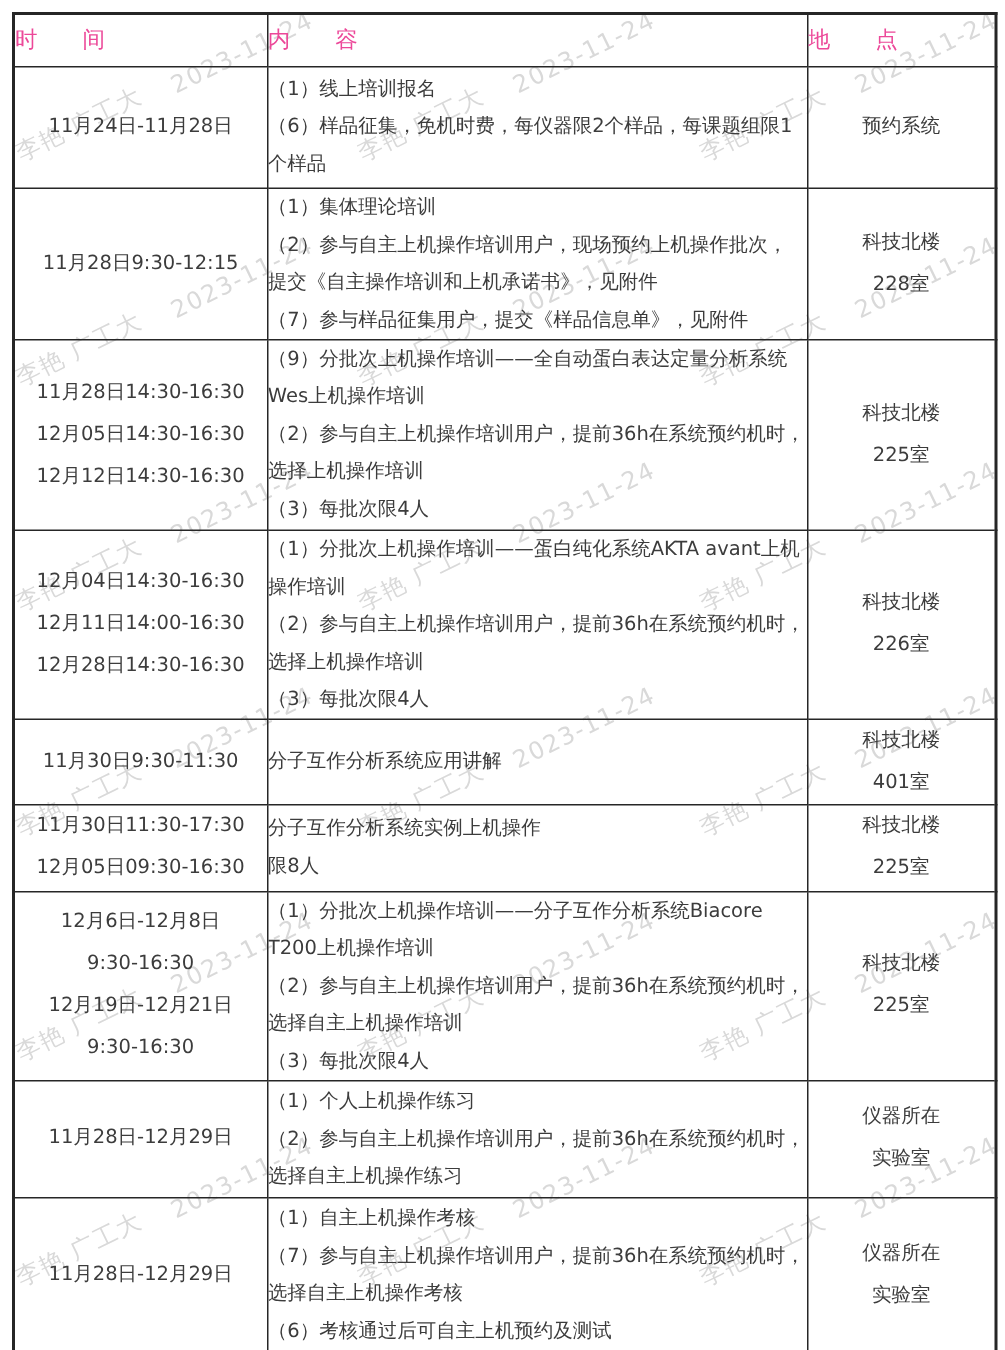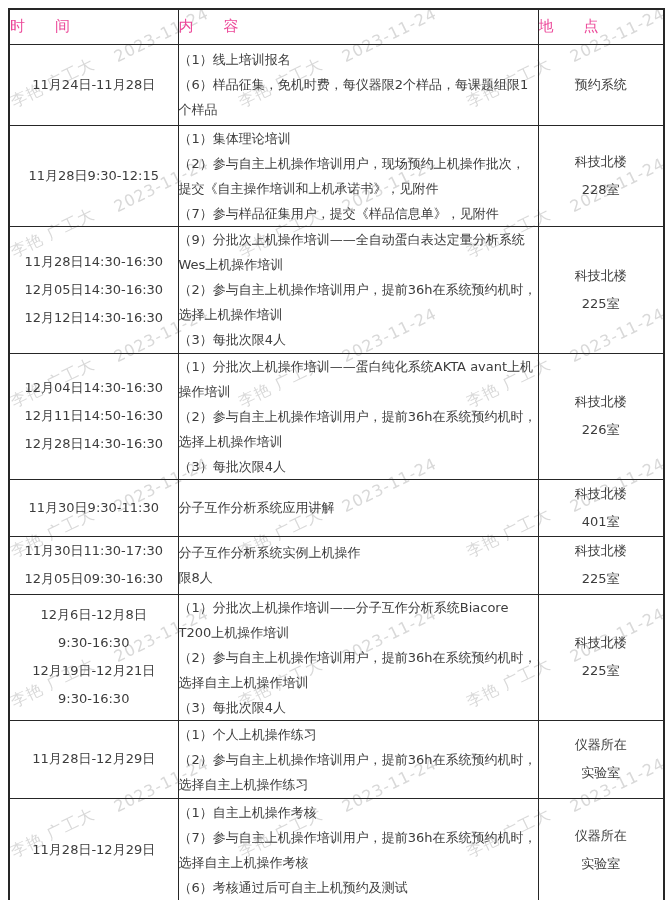--- a/index.html
+++ b/index.html
@@ -179,21 +179,21 @@
             <div class="citem">（3）每批次限4人</div>
           </td>
           <td class="loc-cell">
             <div class="lline">科技北楼</div>
             <div class="lline">225室</div>
           </td>
         </tr>
         <tr class="r4">
           <td class="time-cell">
             <div class="tline">12月04日14:30-16:30</div>
-            <div class="tline">12月11日14:50-16:30</div>
+            <div class="tline">12月11日14:00-16:30</div>
             <div class="tline">12月28日14:30-16:30</div>
           </td>
           <td class="content-cell">
             <div class="citem">（1）分批次上机操作培训——蛋白纯化系统AKTA avant上机操作培训</div>
             <div class="citem">（2）参与自主上机操作培训用户，提前36h在系统预约机时，选择上机操作培训</div>
             <div class="citem">（3）每批次限4人</div>
           </td>
           <td class="loc-cell">
             <div class="lline">科技北楼</div>
             <div class="lline">226室</div>

